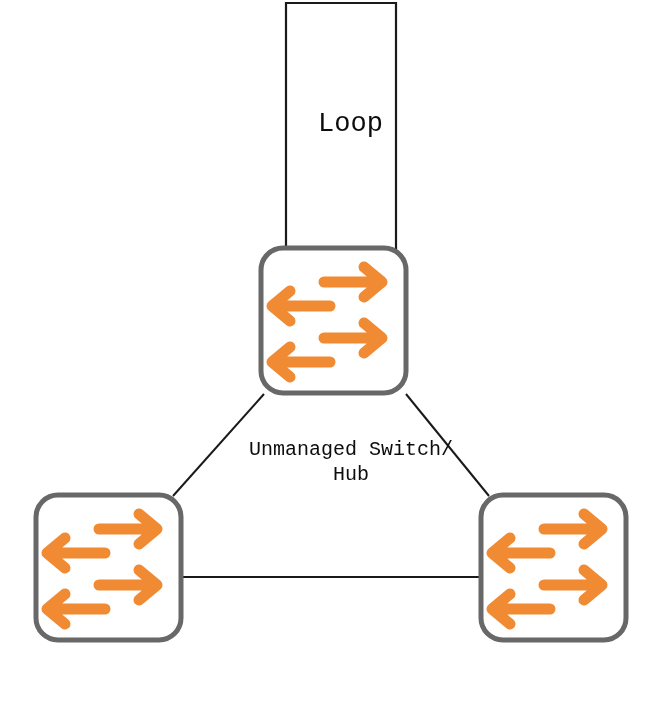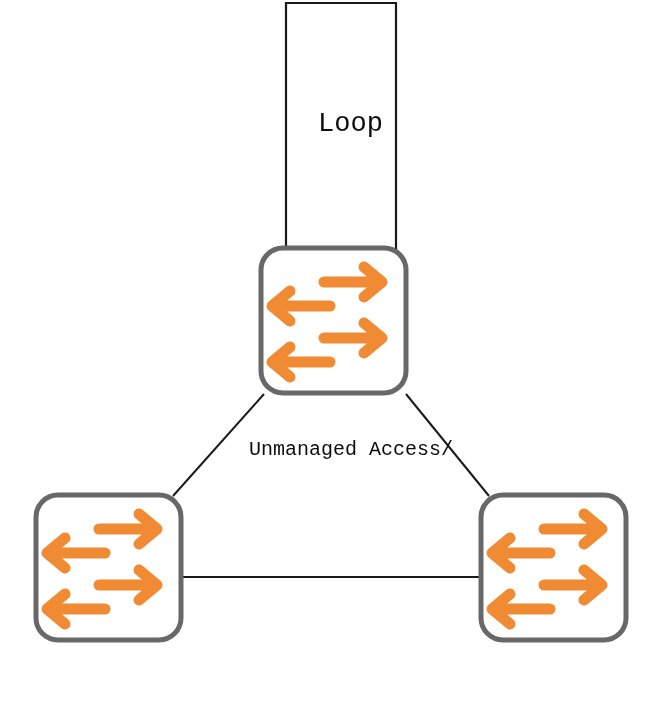--- a/index.html
+++ b/index.html
@@ -110,17 +110,17 @@
       <rect x="481" y="495" width="145" height="145" rx="22" ry="22" fill="#ffffff" stroke="#686868" stroke-width="5"></rect>
       <g transform="translate(522,509)">
         <use href="#switch-arrows" xlink:href="#switch-arrows"></use>
       </g>
     </g>
 
   </svg>
 
   <div class="label" id="loop-label">Loop</div>
 
-  <div class="label" id="hub-label"><span>Unmanaged Access/</span></div>
+  <div class="label" id="hub-label"><span>Unmanaged Switch/</span><span class="hub-line2">Hub</span></div>
 
 
 
 </div>
 
 </body></html>

